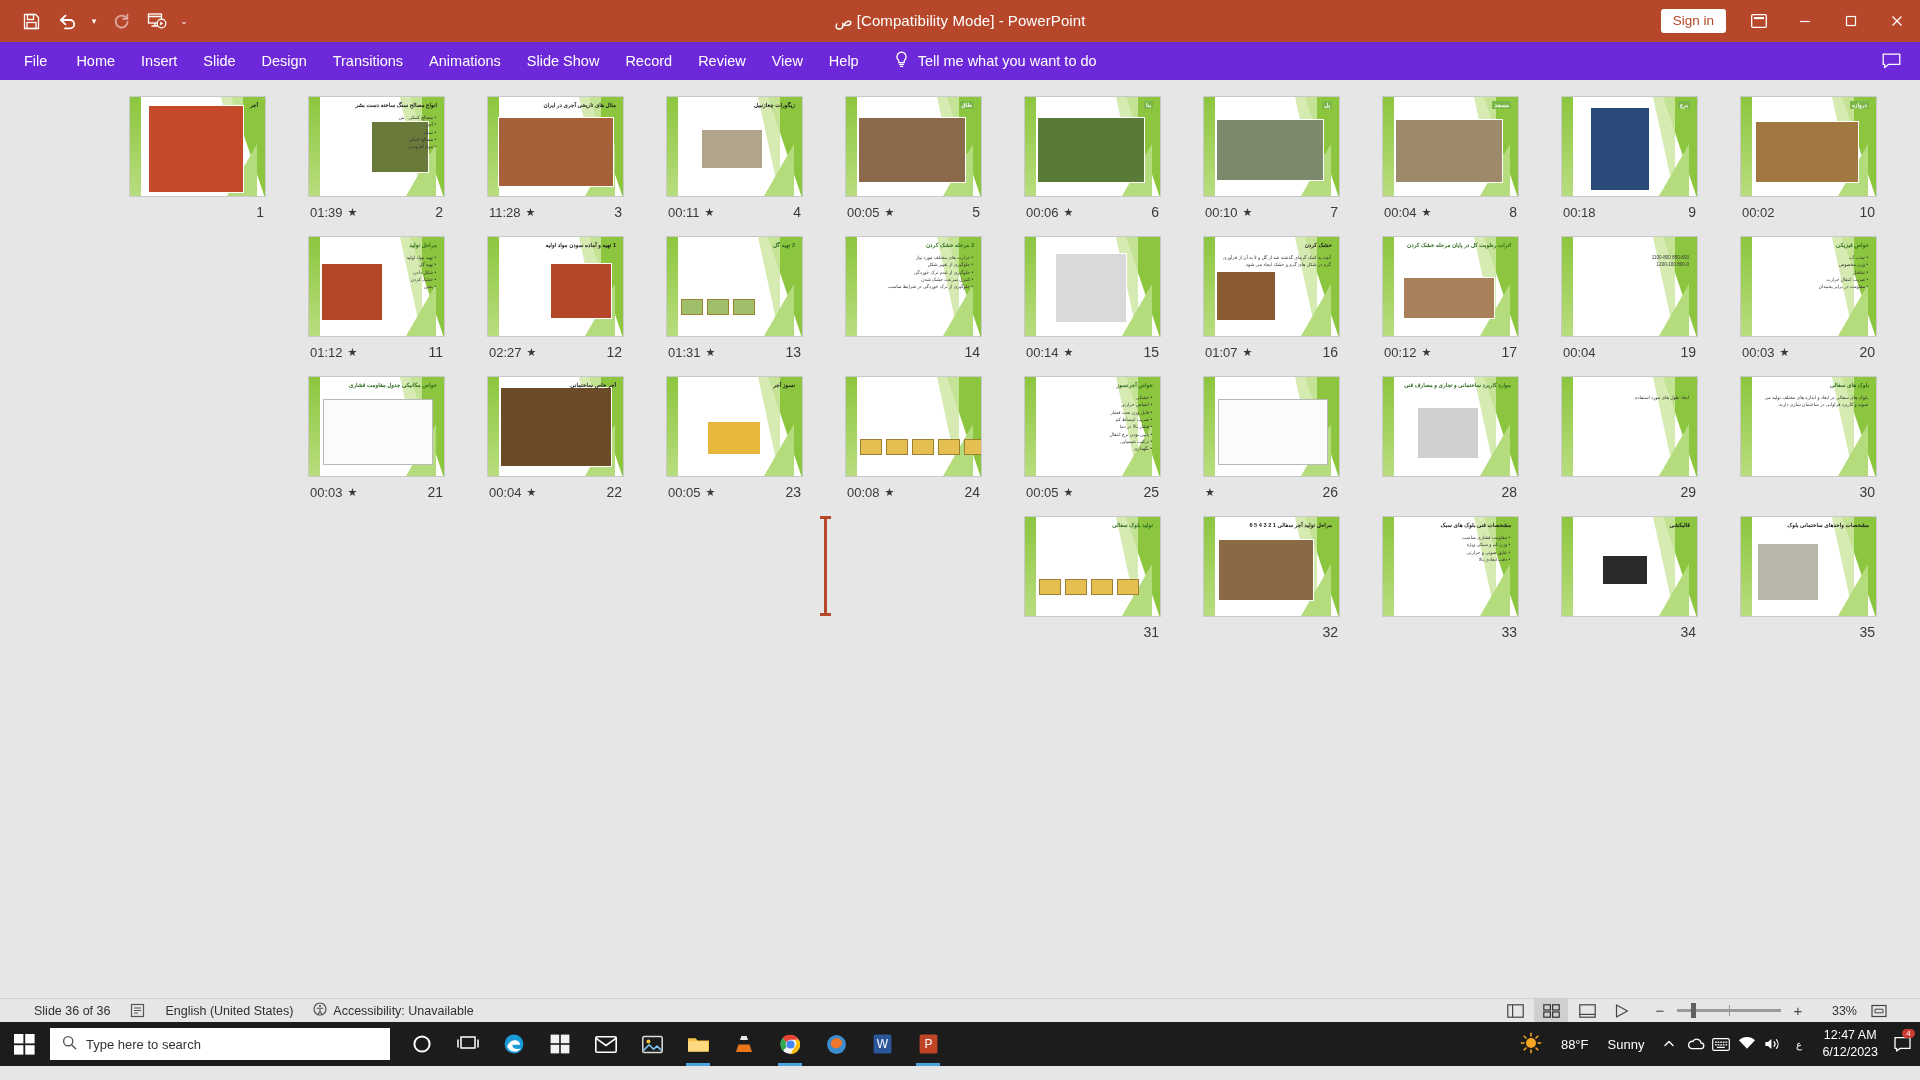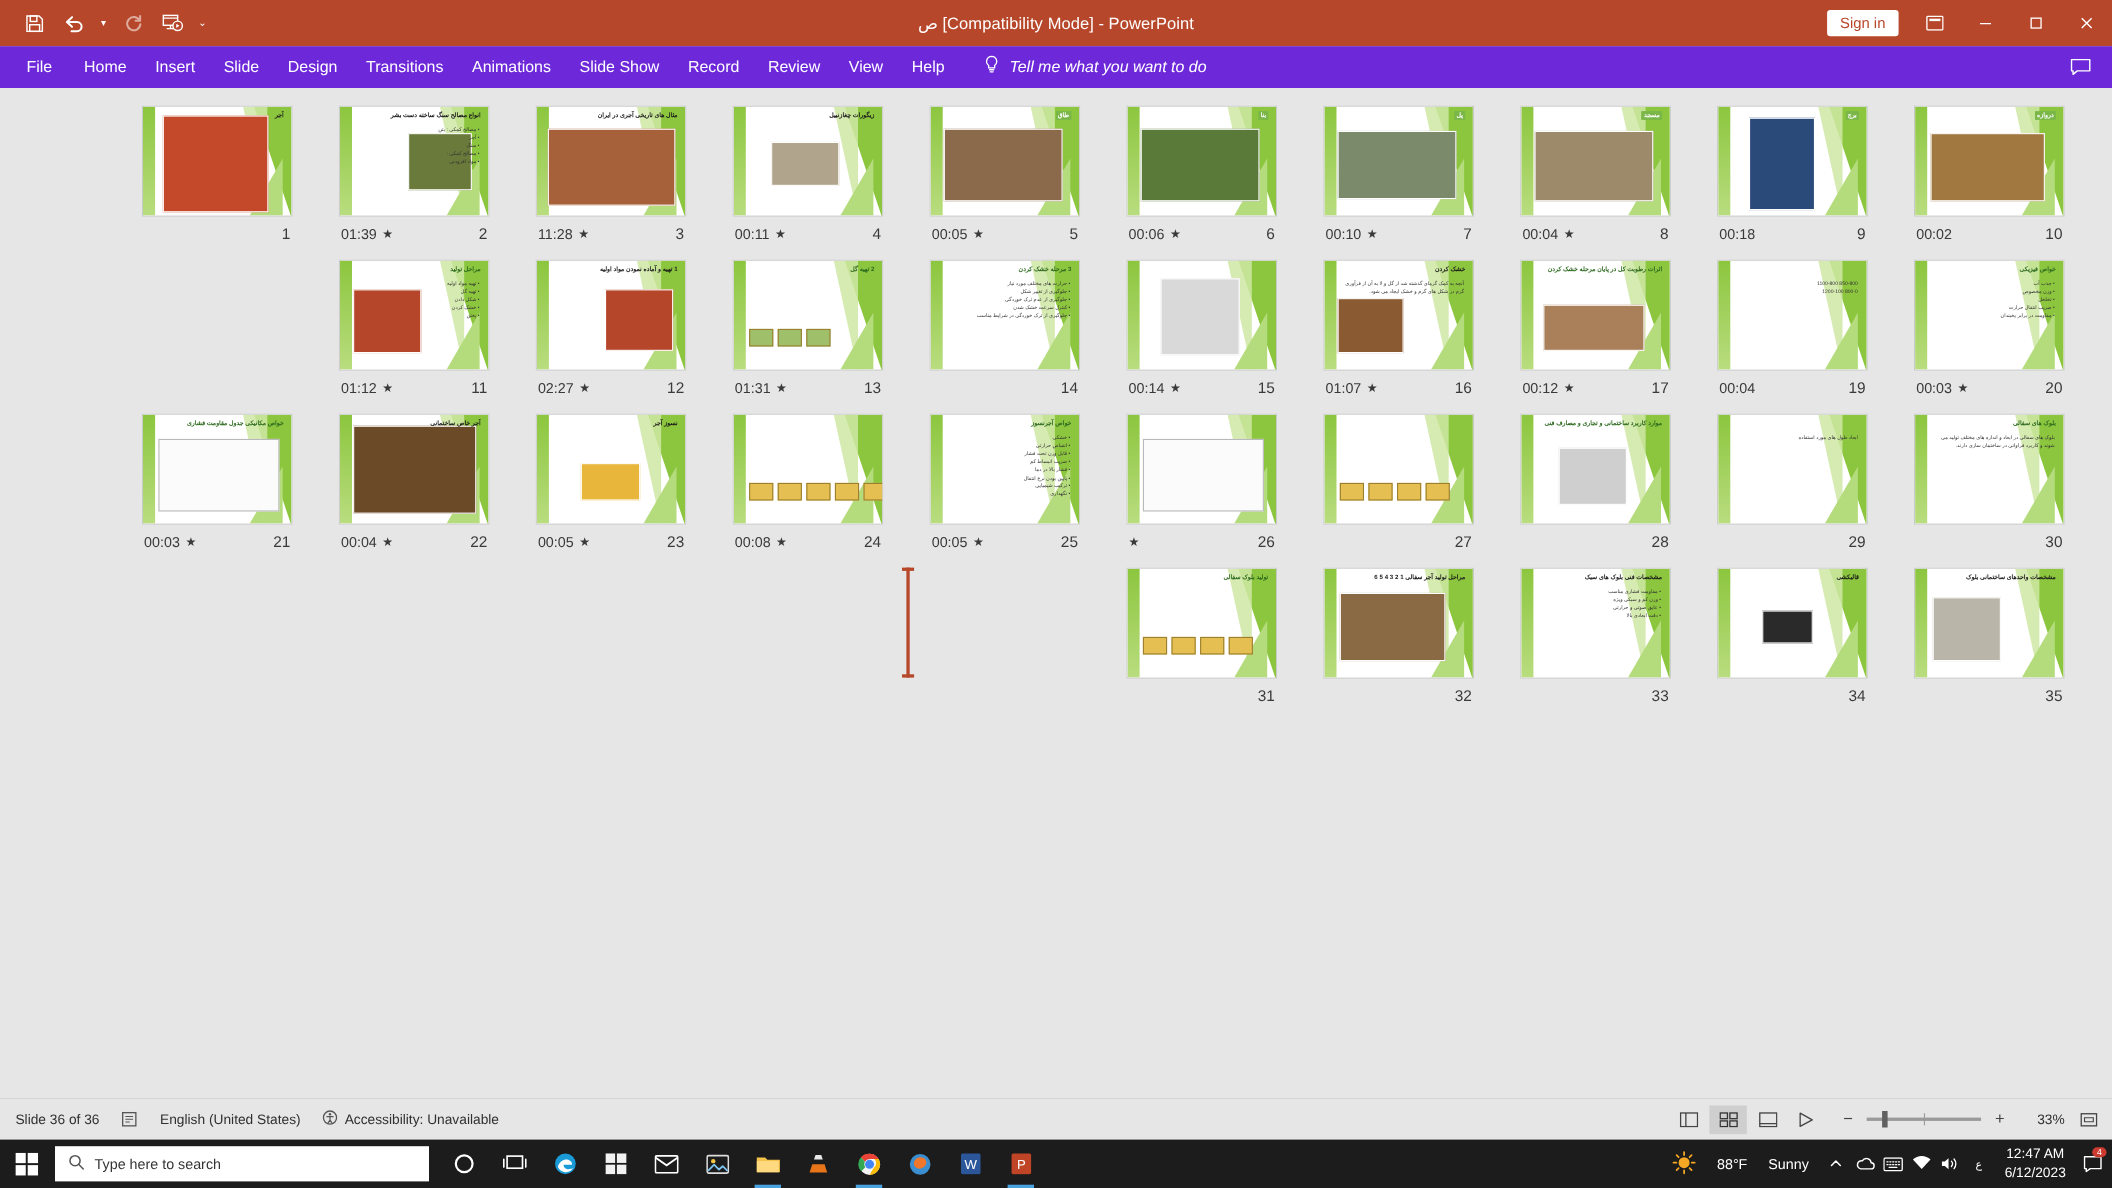--- a/index.html
+++ b/index.html
@@ -42,21 +42,21 @@
   .ribbon{
     height:38px; background:#6d28d9; display:flex; align-items:center;
     padding-left:8px; position:relative;
   }
   .tab{
     color:#fff; font-size:14.5px; padding:7px 13px; cursor:default; white-space:nowrap;
   }
   .tab.file{ padding:7px 16px; }
   .tellme{ display:flex; align-items:center; gap:9px; margin-left:22px; }
   .tellme .bulb{ color:#fff; }
-  .tellme-text{ color:#fff; font-size:14.5px;font-style:italic; }
+  .tellme-text{ color:#fff; font-size:14.5px; }
   .ribbon-right{ margin-left:auto; display:flex; align-items:center; padding-right:12px; }
   .comment-ico{ color:#fff; width:34px;height:34px;display:flex;align-items:center;justify-content:center;}
 
   
   .workarea{
     height:calc(1080px - 42px - 38px - 38px - 44px);
     background:#e6e6e6;
     position:relative;
     overflow:hidden;
   }
@@ -120,23 +120,23 @@
     position:absolute; width:3px; background:#b7472a;
   }
   .insert-caret:before,.insert-caret:after{
     content:""; position:absolute; left:-4px; width:11px; height:3px; background:#b7472a;
   }
   .insert-caret:before{ top:0; }
   .insert-caret:after{ bottom:0; }
 
   
   .statusbar{
-    height:38px; background:#e6e6e6; border-top:1px solid #d2d2d2;
+    height:24px; background:#e6e6e6; border-top:1px solid #d2d2d2;
     display:flex; align-items:center; font-size:12.5px; color:#303030;
-    padding:0 4px;
+    padding:0 24px;
   }
   .sb-item{ display:flex; align-items:center; gap:6px; padding:0 10px; cursor:default; white-space:nowrap;}
   .sb-right{ margin-left:auto; display:flex; align-items:center; gap:2px; padding-right:4px;}
   .viewbtn{
     width:34px;height:26px;display:flex;align-items:center;justify-content:center;
     color:#444; cursor:default;
   }
   .viewbtn.active{ background:#cfcfcf; }
   .zoom-wrap{ display:flex; align-items:center; gap:9px; margin-left:10px; }
   .zminus,.zplus{ width:16px;height:20px;display:flex;align-items:center;justify-content:center;color:#444;font-size:15px;}
@@ -690,38 +690,20 @@
               <div class="g2"></div>
               <div class="g3"></div>
               <div class="g4"></div>
               <div class="s-photo" style="left: 34px; top: 30px; width: 62px; height: 52px; background: rgb(207, 207, 207);"></div>
               <div class="s-title ">موارد کاربرد ساختمانی و تجاری و مصارف فنی</div>
             </div>
           </div>
           <div class="caption">
             <div class="cap-left"></div>
             <span class="cap-num">28</span>
-          </div>
-        </div>
-        <div class="cell">
-          <div class="thumb-wrap">
-            <div class="thumb">
-              <div class="g1"></div>
-              <div class="g2"></div>
-              <div class="g3"></div>
-              <div class="g4"></div>
-              <div class="s-photo" style="left: 14px; top: 62px; width: 22px; height: 16px; background: rgb(230, 191, 82); border: 1px solid rgb(154, 128, 48);"></div>
-              <div class="s-photo" style="left: 40px; top: 62px; width: 22px; height: 16px; background: rgb(230, 191, 82); border: 1px solid rgb(154, 128, 48);"></div>
-              <div class="s-photo" style="left: 66px; top: 62px; width: 22px; height: 16px; background: rgb(230, 191, 82); border: 1px solid rgb(154, 128, 48);"></div>
-              <div class="s-photo" style="left: 92px; top: 62px; width: 22px; height: 16px; background: rgb(230, 191, 82); border: 1px solid rgb(154, 128, 48);"></div>
-            </div>
-          </div>
-          <div class="caption">
-            <div class="cap-left"></div>
-            <span class="cap-num">27</span>
           </div>
         </div>
         <div class="cell">
           <div class="thumb-wrap">
             <div class="thumb">
               <div class="g1"></div>
               <div class="g2"></div>
               <div class="g3"></div>
               <div class="g4"></div>
               <div class="s-photo" style="left: 14px; top: 22px; width: 110px; height: 66px; background: rgb(251, 251, 251); border: 1px solid rgb(185, 185, 185);"></div>

